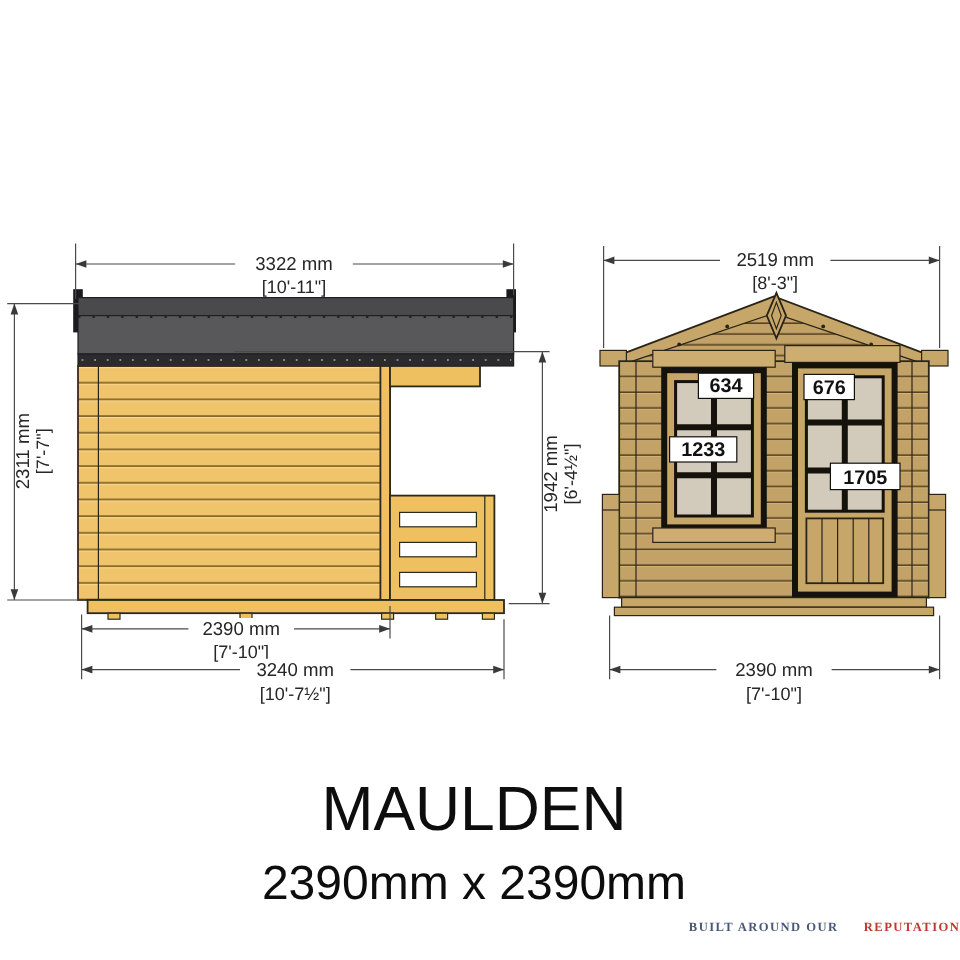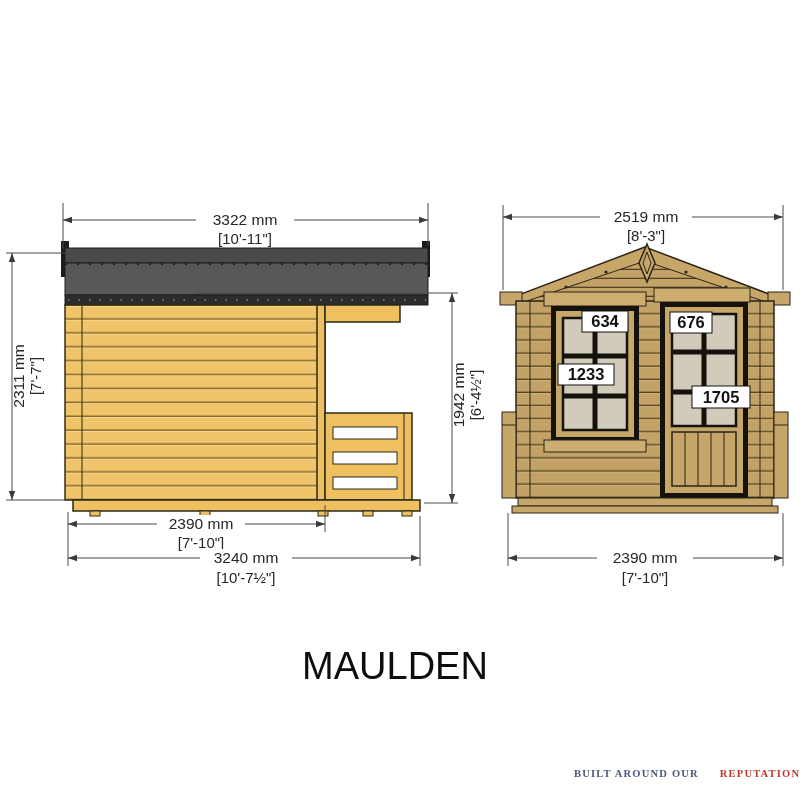--- a/index.html
+++ b/index.html
@@ -11,21 +11,21 @@
   .dim-ft{font-size:15px;}
   .part-label{font-size:16.5px;font-weight:600;fill:#111;}
   .dimline{stroke:#4a4a4a;stroke-width:1;fill:none;}
   .arrow{fill:#3a3a3a;stroke:none;}
   .outline{stroke:#2a2418;stroke-width:1.5;}
   .thin{stroke:#2a2418;stroke-width:1;}
   
   .title-block{position:absolute;left:95px;top:642px;width:600px;text-align:center;
                font-size:40px;line-height:1.3;color:#0d0d0d;letter-spacing:0px;}
   .title-block div{white-space:nowrap;}
-  .title-name{font-size:38px;}
+  .title-name{font-size:52px;}
   
   .brand{position:absolute;left:574px;top:676px;width:226px;height:118px;}
   .brand-word{white-space:nowrap;line-height:92px;height:92px;
               font-family:"Liberation Serif",serif;font-weight:bold;letter-spacing:-3px;
               background:repeating-linear-gradient(112deg,#22306b 0px,#22306b 5px,#e9eaf0 5px,#e9eaf0 8px,#cf2233 8px,#cf2233 15px,#e9eaf0 15px,#e9eaf0 18px,#22306b 18px,#22306b 23px,#cf2233 23px,#cf2233 30px);
               -webkit-background-clip:text;background-clip:text;color:transparent;}
   .bl-s{font-size:64px;} .bl-h{font-size:79px;} .bl-i{font-size:94px;}
   .bl-r{font-size:79px;} .bl-e{font-size:74px;}
   .brand-tagline{position:absolute;left:0;top:92px;width:226px;white-space:nowrap;
                  font-family:"Liberation Serif",serif;font-weight:bold;font-size:10.5px;
@@ -245,19 +245,20 @@
       <polygon class="arrow" points="783,558 774,554.8 774,561.2"></polygon>
       <rect x="597" y="549" width="96" height="17" fill="#ffffff"></rect>
       <text class="dim-mm" x="645" y="563" text-anchor="middle">2390 mm</text>
       <text class="dim-ft" x="645" y="583" text-anchor="middle">[7'-10"]</text>
     </g>
   </g>
 </svg>
 
 <div class="title-block">
   <div class="title-name">MAULDEN</div>
+  <div>2390mm x 2390mm</div>
 </div>
 
 <div class="brand">
   <div class="brand-tagline"><span class="tag-navy">BUILT AROUND OUR</span><span class="tag-red">REPUTATION</span></div>
 </div>
 
 </div>
 
 </body></html>

